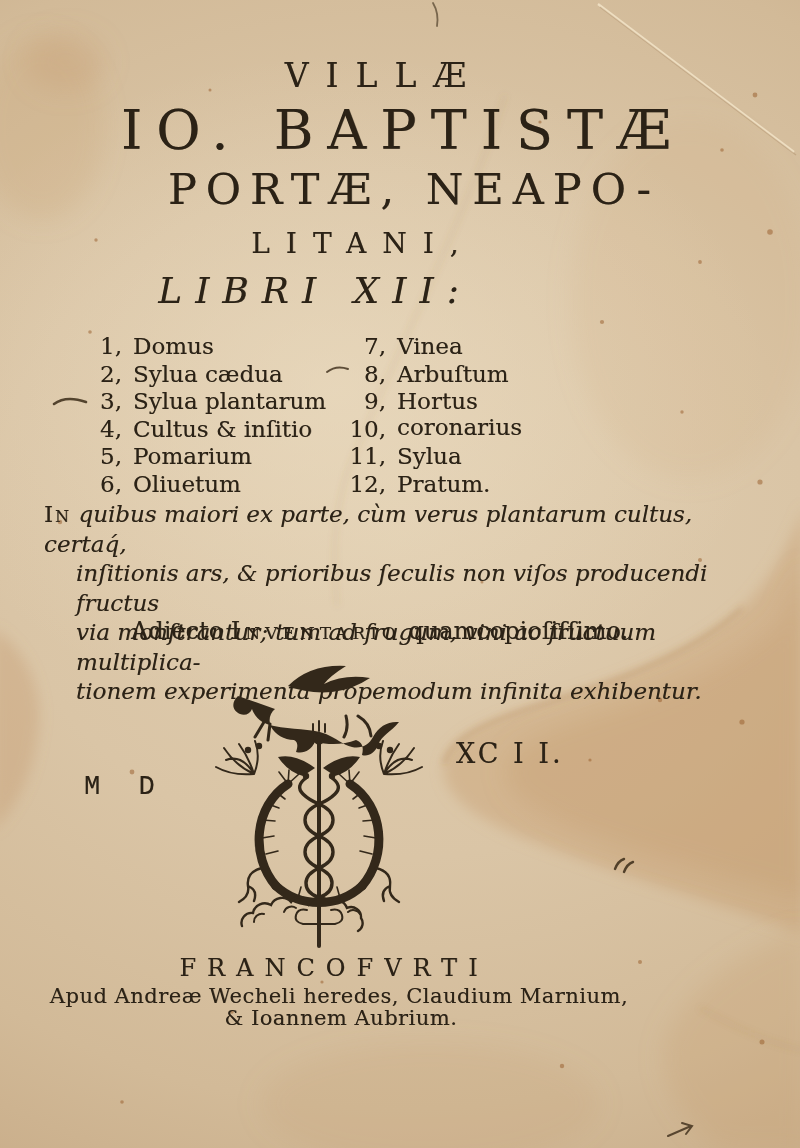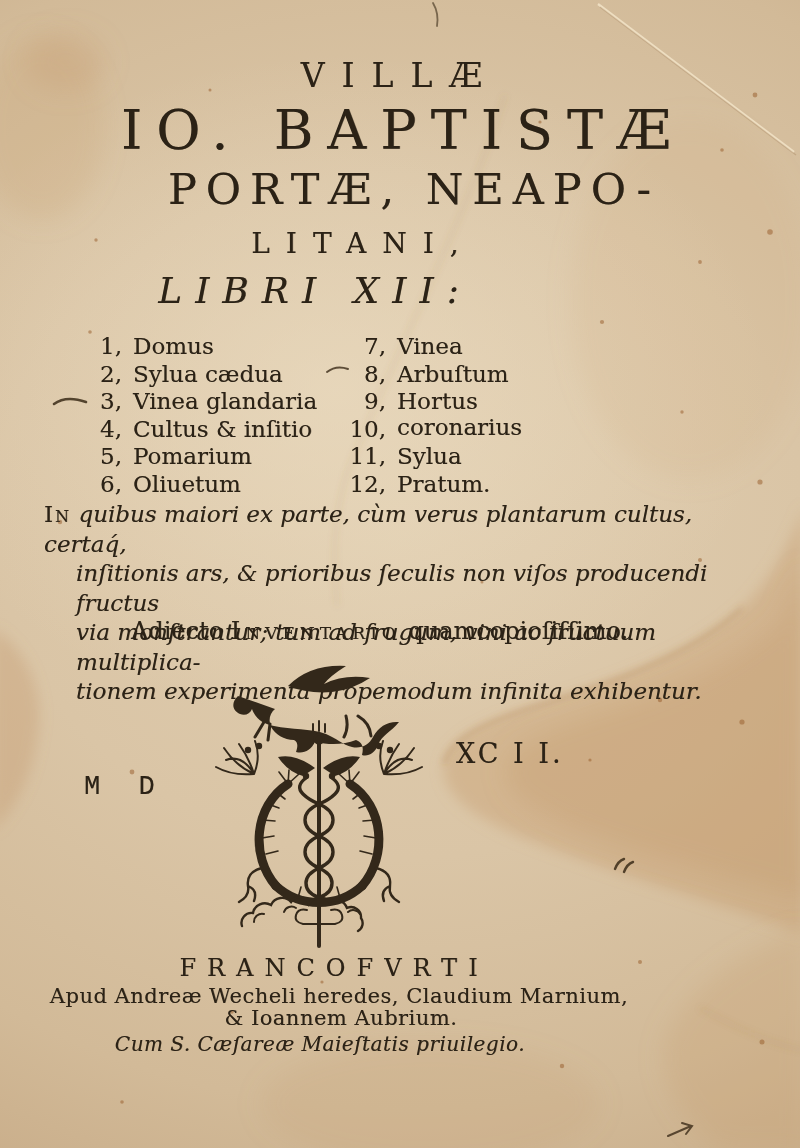--- a/index.html
+++ b/index.html
@@ -8,21 +8,21 @@
     background:
       radial-gradient(ellipse 620px 480px at 42% 34%, rgba(238,224,198,.55) 0%, rgba(238,224,198,0) 70%),
       radial-gradient(ellipse 900px 760px at 50% 45%, #e0cdaf 0%, #dac5a6 45%, #d2ba98 78%, #c8ac88 100%);
     font-family:"DejaVu Serif","Liberation Serif",serif;
     color:#2b2216;
   }
   .abs{position:absolute;}
   .ctr{text-align:center;}
   .ink{color:#2b2216;text-shadow:.3px .4px .6px rgba(40,30,18,.45);}
   
-  .t1{top:56px;left:16px;width:768px;font-size:33px;letter-spacing:17px;}
+  .t1{top:56px;left:0;width:768px;font-size:33px;letter-spacing:17px;}
   .t2{top:99px;left:0;width:806px;font-size:54px;letter-spacing:14px;}
   .t3{top:164px;left:0;width:740px;font-size:43px;letter-spacing:9px;margin-left:44px;}
   .t4{top:227px;left:0;width:726px;font-size:28px;letter-spacing:16px;}
   .t5{top:270px;left:0;width:630px;font-size:36px;letter-spacing:13px;font-style:italic;}
   
   .col{position:absolute;top:333px;}
   .col.left{left:84px;width:250px;}
   .col.right{left:342px;width:250px;}
   .row{display:flex;height:27.5px;align-items:flex-start;font-size:23px;line-height:26px;}
   .row .num{width:38px;text-align:right;padding-right:11px;flex:none;}
@@ -122,21 +122,21 @@
     <div class="row">
         <span class="num">1,</span>
         <span class="lbl">Domus</span>
       </div>
     <div class="row">
         <span class="num">2,</span>
         <span class="lbl">Sylua cædua</span>
       </div>
     <div class="row">
         <span class="num">3,</span>
-        <span class="lbl">Vinea glandaria</span>
+        <span class="lbl">Sylua plantarum</span>
       </div>
     <div class="row">
         <span class="num">4,</span>
         <span class="lbl">Cultus &amp; inſitio</span>
       </div>
     <div class="row">
         <span class="num">5,</span>
         <span class="lbl">Pomarium</span>
       </div>
     <div class="row">
@@ -234,21 +234,20 @@
       <path stroke-width="2" d="M99,256 q-9,-2 -11,5 q-2,7 7,9 l14,0 M123,256 q9,-2 11,5 q2,7 -7,9 l-14,0"></path>
     </g>
   </svg>
 
   <div class="abs ink dateL">M D</div>
   <div class="abs ink dateR">XC I I.</div>
 
   <div class="abs ctr ink city">FRANCOFVRTI</div>
   <div class="abs ctr ink pub1">Apud Andreæ Wecheli heredes, Claudium Marnium,</div>
   <div class="abs ctr ink pub2">&amp; Ioannem Aubrium.</div>
-  <div class="abs ctr ink priv">Cum S. Cæſareæ Maieſtatis priuilegio.</div>
 
   <svg class="abs overlay" width="800" height="1148" viewBox="0 0 800 1148" fill="none" stroke="#3b2b18" stroke-linecap="round">
     <path d="M54,404 Q66,395 86,402" stroke-width="2.6" opacity=".85"></path>
     <path d="M327,372 Q336,365 348,369" stroke-width="2" opacity=".8"></path>
     <path d="M615,869 q3,-8 9,-10 M624,872 q3,-8 9,-10" stroke-width="2.4" opacity=".85"></path>
     <path d="M668,1136 L691,1126 M682,1123 L692,1126 L686,1134" stroke-width="2" opacity=".8"></path>
     <path d="M433,3 q6,10 4,23" stroke-width="1.8" opacity=".6"></path>
   </svg>
 
 </div>

